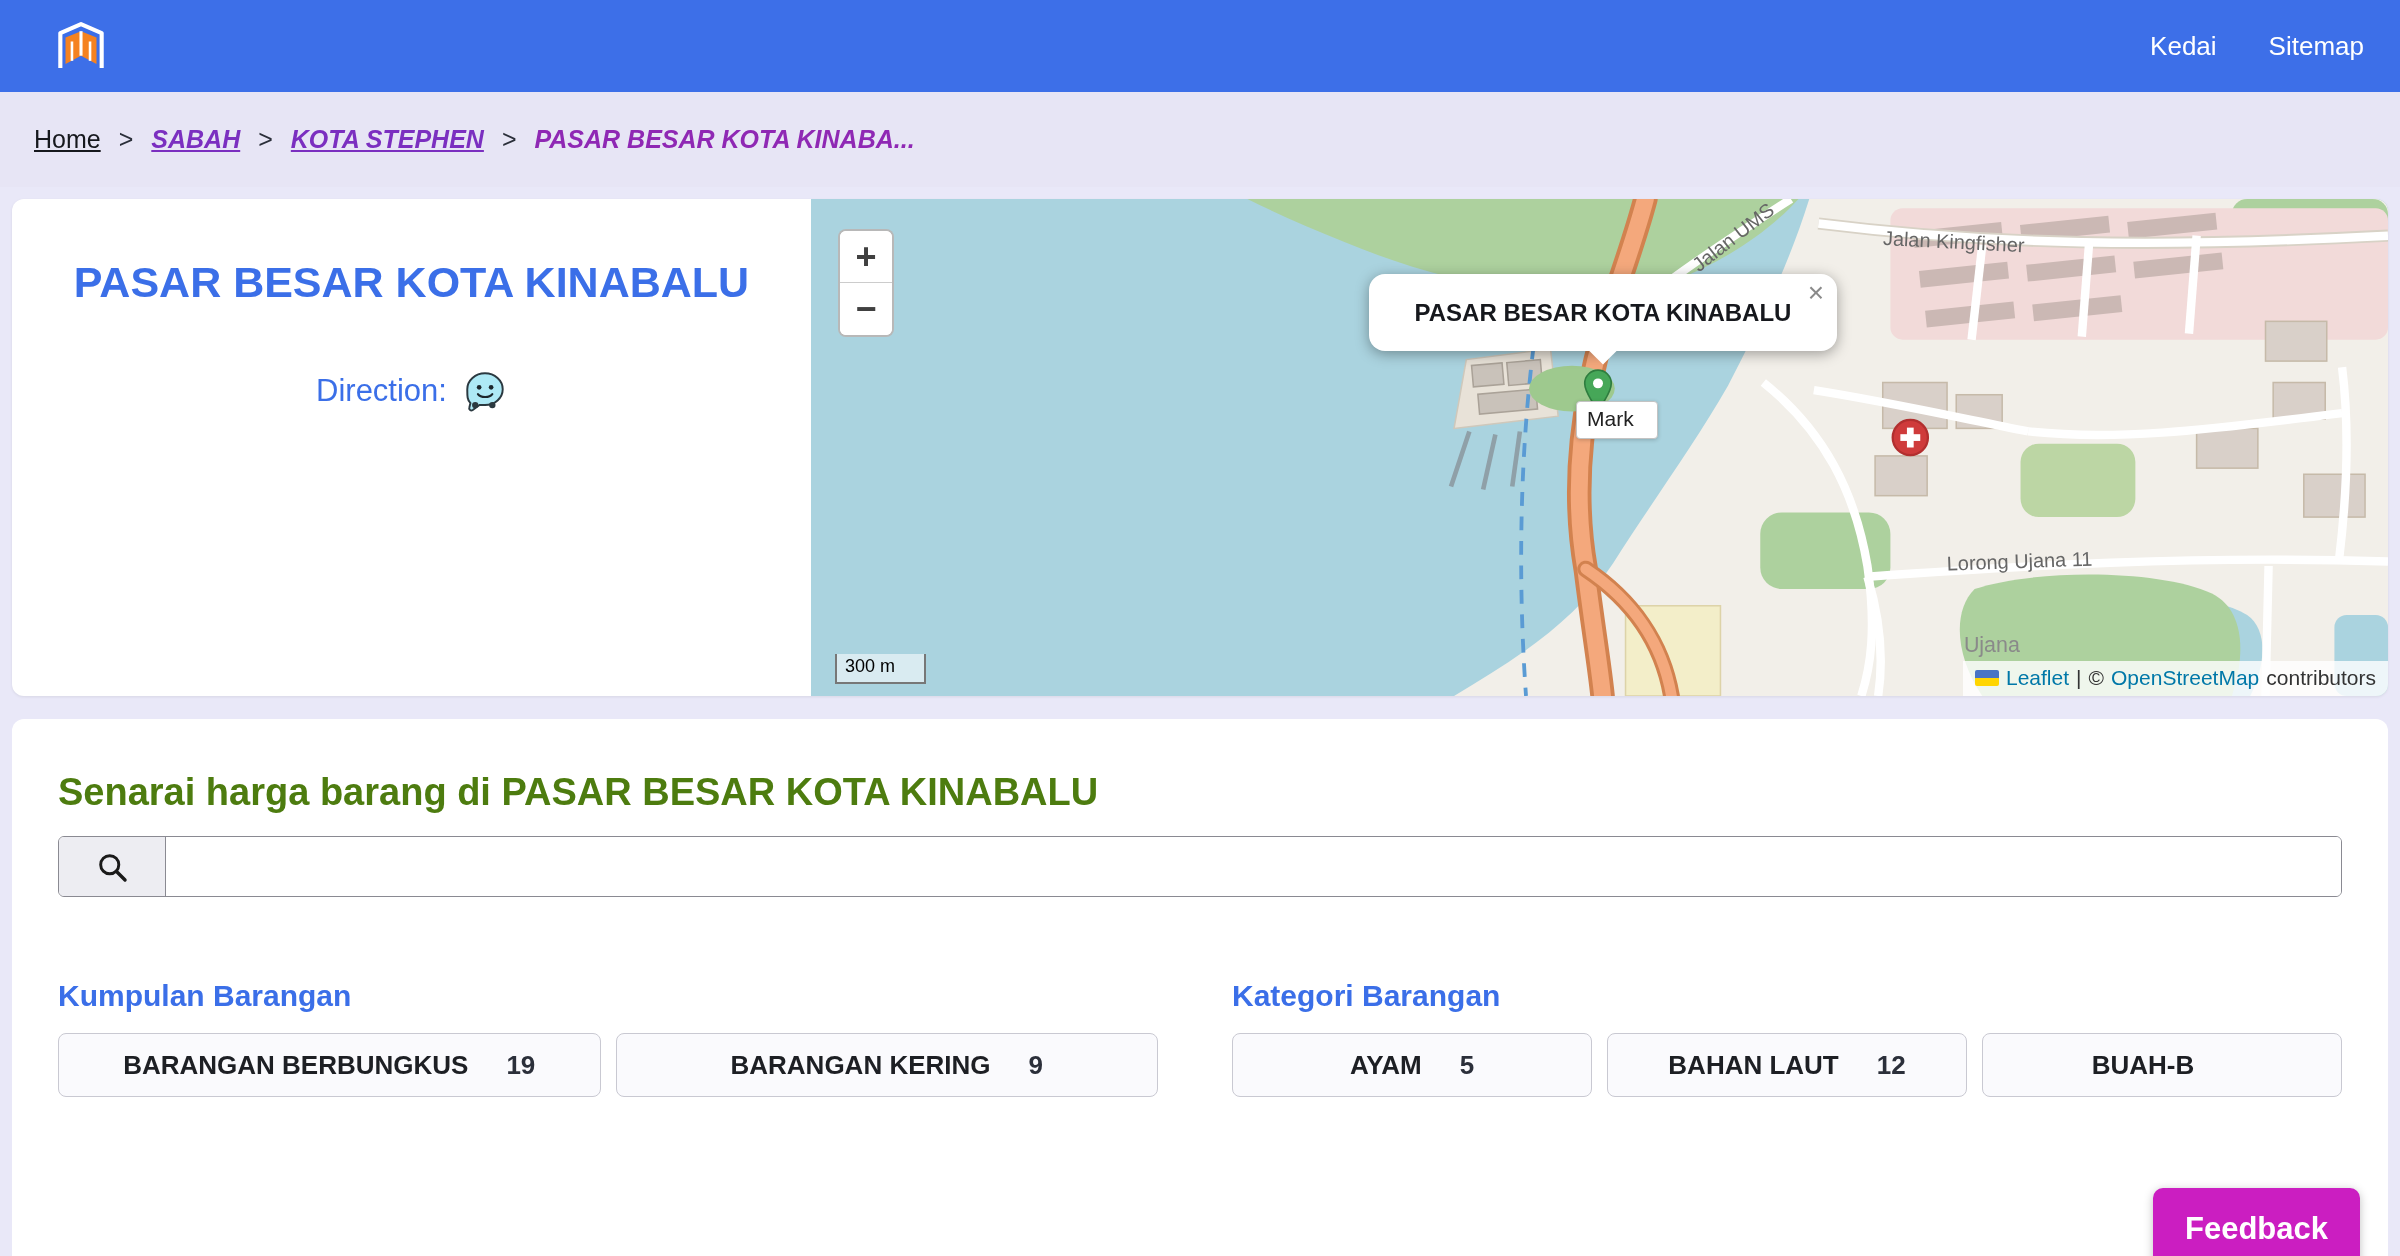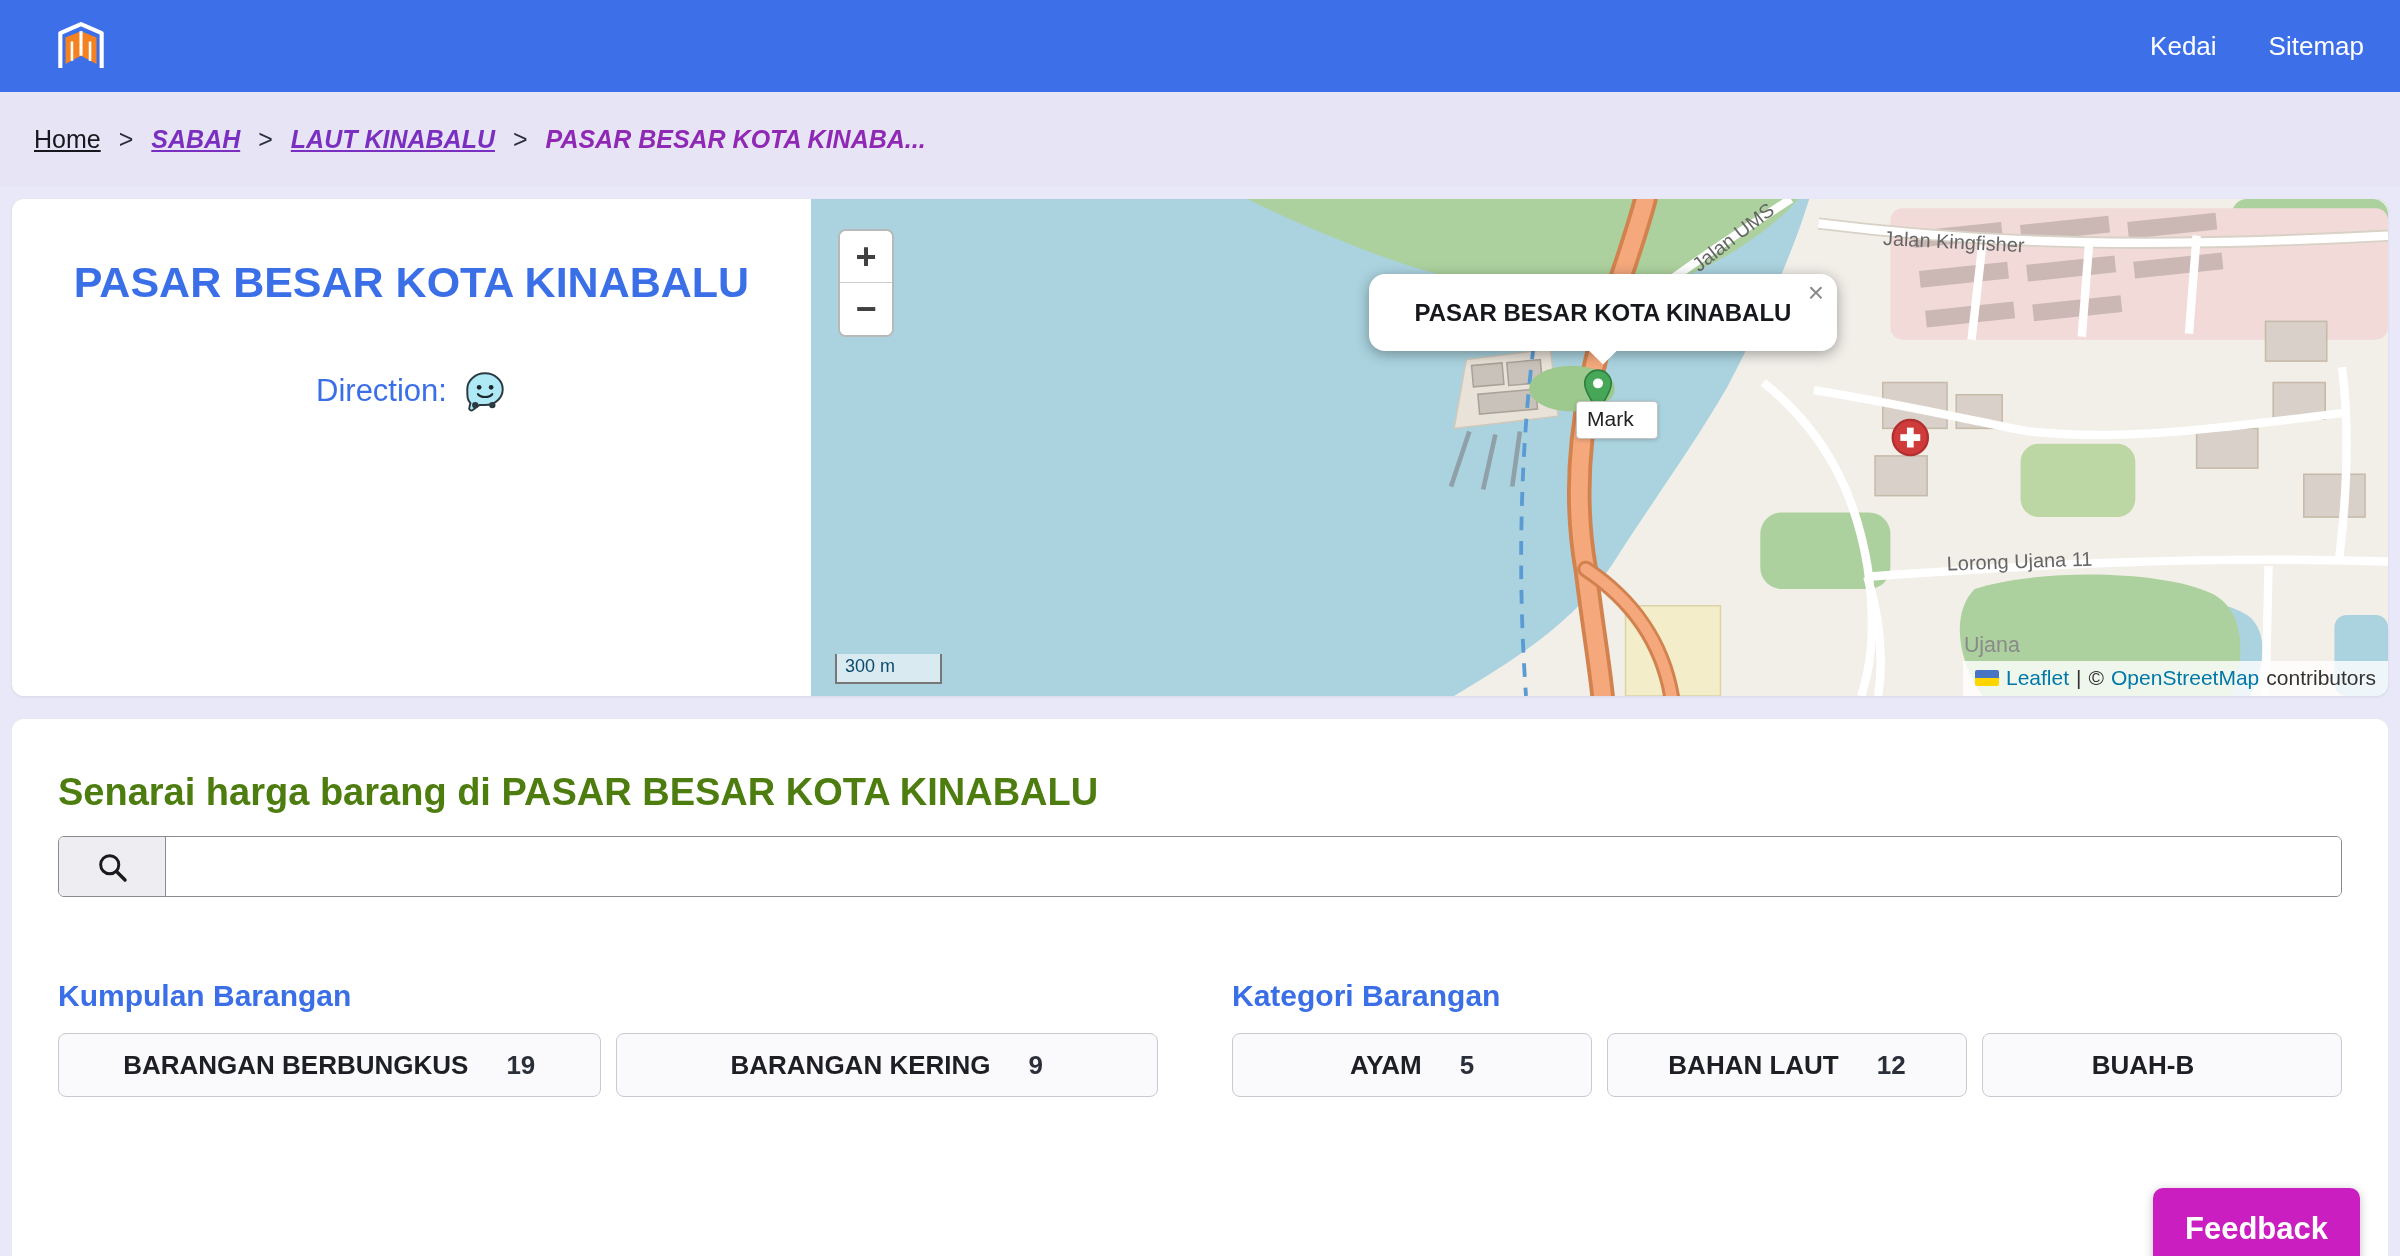--- a/index.html
+++ b/index.html
@@ -87,23 +87,23 @@
     background:#fff; transform:translateX(-50%) rotate(45deg);
   }
   .map-marker { position:absolute; left:772px; top:170px; z-index:6; }
   .map-tooltip {
     position:absolute; left:765px; top:202px; width:82px; height:38px; overflow:hidden;
     background:#fff; border:1px solid #c3c3c3; border-radius:4px;
     padding:5px 10px; font-size:21px; color:#222; z-index:7;
     box-shadow:0 1px 4px rgba(0,0,0,.2); white-space:nowrap;
   }
   .map-scale {
-    position:absolute; left:24px; bottom:12px; width:107px; height:30px;
+    position:absolute; left:24px; bottom:12px; width:91px; height:30px;
     background:rgba(255,255,255,.55); border:2px solid #777; border-top:none;
-    font-size:18px; color:#0c4a6e; padding:2px 0 0 8px; z-index:5;
+    font-size:18px; color:#000000; padding:2px 0 0 8px; z-index:5;
   }
   .map-attribution {
     position:absolute; right:0; bottom:0; z-index:5;
     background:rgba(255,255,255,.8); padding:5px 12px 6px;
     font-size:21px; color:#333; display:flex; gap:7px; align-items:center;
   }
   .map-attribution a { color:#0078a8; text-decoration:none; }
   .ua-flag {
     width:24px; height:16px; border-radius:2px; display:inline-block;
     background:linear-gradient(#4874c4 0 50%, #ffd500 50% 100%);
@@ -168,21 +168,21 @@
     <a>Kedai</a>
     <a>Sitemap</a>
   </nav>
 </header>
 
 <nav class="breadcrumb">
   <a class="crumb-home">Home</a>
   <span class="crumb-sep">&gt;</span>
   <a class="crumb-link">SABAH</a>
   <span class="crumb-sep">&gt;</span>
-  <a class="crumb-link">LAUT KINABALU</a>
+  <a class="crumb-link">KOTA STEPHEN</a>
   <span class="crumb-sep">&gt;</span>
   <span class="crumb-current">PASAR BESAR KOTA KINABA...</span>
 </nav>
 
 <section class="place-card">
   <div class="place-info">
     <h1 class="place-title">PASAR BESAR KOTA KINABALU</h1>
     <div class="direction">
       <span>Direction:</span>
       <a style="display:flex;">

